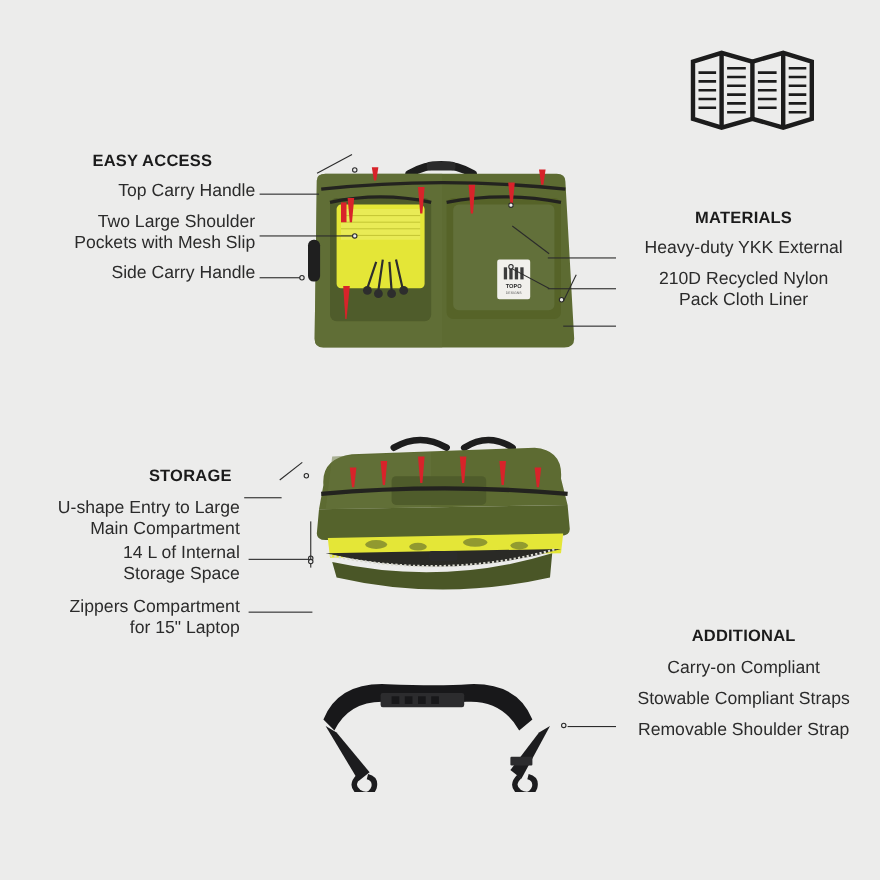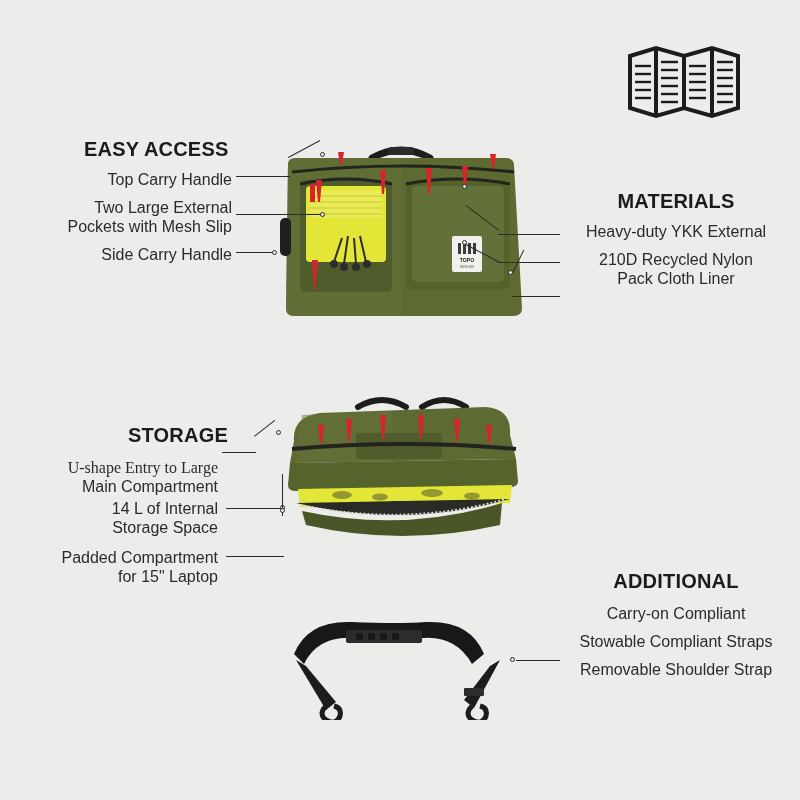--- a/index.html
+++ b/index.html
@@ -16,21 +16,21 @@
   }
   #stage {
     position: relative;
     width: 800px;
     height: 800px;
   }
   .abs { position: absolute; }
 
   
   .heading {
-    font-size: 20px;
+    font-size: 15px;
     font-weight: bold;
     letter-spacing: 0.2px;
     color: #1b1b1b;
     white-space: nowrap;
   }
   .item {
     font-size: 16px;
     line-height: 19px;
     color: #2b2b2b;
     white-space: nowrap;
@@ -224,21 +224,21 @@
 
       <path d="M220 50 l-10 6 l-26 34 l10 8 Z" fill="#1c1c1e"></path>
       <rect x="184" y="78" width="20" height="8" rx="1" fill="#2c2c2e"></rect>
       <path d="M192 96 q-8 8 0 14 q10 6 14 -4 q2 -8 -6 -10" fill="none" stroke="#1c1c1e" stroke-width="5"></path>
     </svg>
   </div>
 
   <div class="abs right-align" style="top:138px; left:20px; width:212px;">
     <div class="heading" style="text-align:left; padding-left:64px;">EASY ACCESS</div>
     <div class="item" style="margin-top:9px;">Top Carry Handle</div>
-    <div class="item" style="margin-top:9px;">Two Large External</div>
+    <div class="item" style="margin-top:9px;">Two Large Shoulder</div>
     <div class="item">Pockets with Mesh Slip</div>
     <div class="item" style="margin-top:9px;">Side Carry Handle</div>
   </div>
 
   <div class="leader" style="top:176px; left:236px; width:54px;"></div>
   <div class="leader" style="top:157px; left:288px; width:36px; transform:rotate(-28deg);"></div>
   <div class="dot" style="top:152px; left:320px;"></div>
 
   <div class="leader" style="top:214px; left:236px; width:86px;"></div>
   <div class="dot" style="top:212px; left:320px;"></div>
@@ -260,25 +260,25 @@
   <div class="leader" style="top:262px; left:498px; width:62px;"></div>
   <div class="leader" style="top:244px; left:466px; width:38px; transform:rotate(28deg);"></div>
   <div class="dot" style="top:240px; left:462px;"></div>
 
   <div class="leader" style="top:296px; left:512px; width:48px;"></div>
   <div class="leader" style="top:273px; left:512px; width:26px; transform:rotate(-64deg) translateY(0px);"></div>
   <div class="dot" style="top:270px; left:508px;"></div>
 
   <div class="abs right-align" style="top:424px; left:20px; width:198px;">
     <div class="heading" style="text-align:center; padding-left:108px;">STORAGE</div>
-    <div class="item" style="margin-top:11px;font-family:Liberation Serif, serif;">U-shape Entry to Large</div>
+    <div class="item" style="margin-top:11px;">U-shape Entry to Large</div>
     <div class="item">Main Compartment</div>
     <div class="item" style="margin-top:3px;">14 L of Internal</div>
     <div class="item">Storage Space</div>
-    <div class="item" style="margin-top:11px;">Padded Compartment</div>
+    <div class="item" style="margin-top:11px;">Zippers Compartment</div>
     <div class="item">for 15" Laptop</div>
   </div>
 
   <div class="leader" style="top:452px; left:222px; width:34px;"></div>
   <div class="leader" style="top:436px; left:254px; width:26px; transform:rotate(-38deg);"></div>
   <div class="dot" style="top:430px; left:276px;"></div>
 
   <div class="leader" style="top:508px; left:226px; width:56px;"></div>
   <div class="dot" style="top:505px; left:280px;"></div>
 

